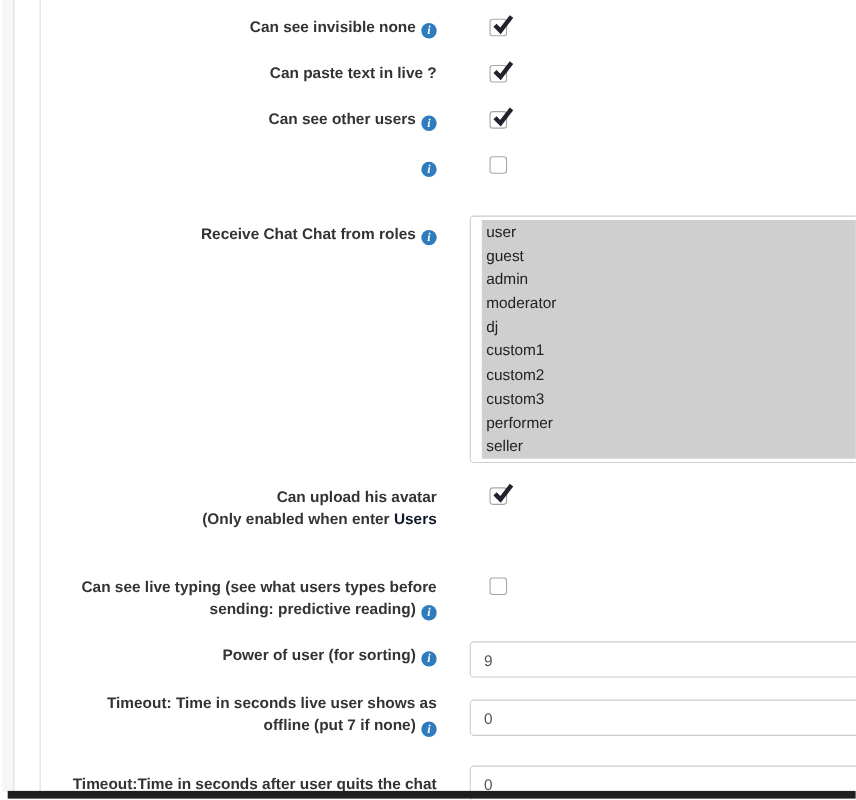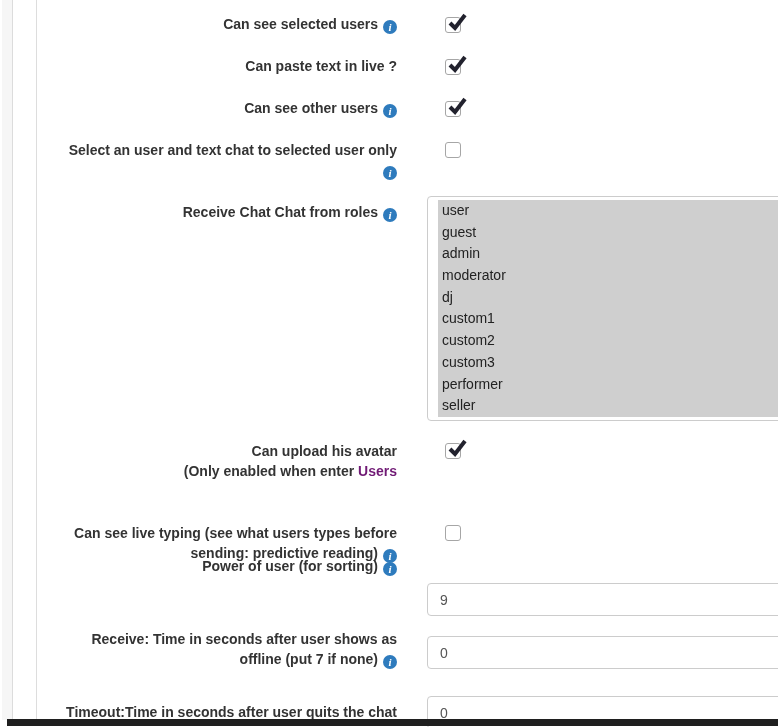--- a/index.html
+++ b/index.html
@@ -16,21 +16,21 @@
   .panel-border{position:absolute;left:36px;top:0;height:720px;width:0;
     border-left:1px solid #dddddd;}
   .bottom-bar{position:absolute;left:7px;right:0;top:719px;height:7px;background:#1f1f1f;}
 
   
   .label{
     position:absolute;left:40px;width:357px;text-align:right;
     font-size:14px;font-weight:bold;color:#333333;line-height:20px;
   }
   .label .line{display:block;}
-  .label .link{color:#701a75;cursor:pointer;}
+  .label .link{color:#0f172a;cursor:pointer;}
 
   
   .info{
     display:inline-block;width:14px;height:14px;border-radius:50%;
     background:#2e7bbd;color:#ffffff;text-align:center;
     font:bold italic 11px/14px "Liberation Serif", serif;
     margin-left:5px;vertical-align:-2px;
   }
 
   
@@ -61,21 +61,21 @@
   }
 </style>
 </head>
 <body>
 
 <div id="canvas">
   <div class="edge-strip"></div>
   <div class="panel-border"></div>
   <div id="rows">
       <div class="label" style="top: 14px;">
-        <span class="line"><span>Can see selected users</span><span class="info">i</span></span>
+        <span class="line"><span>Can see invisible none</span><span class="info">i</span></span>
       </div>
       <div class="cb" role="checkbox" aria-checked="true" style="top: 17px;">
         <svg viewBox="0 0 21 21">
           <path d="M3 11 L8 16 L18 3" fill="none" stroke="#22222e" stroke-width="4" stroke-linecap="butt"></path>
         </svg>
       </div>
       <div class="label" style="top: 56px;">
         <span class="line"><span>Can paste text in live ?</span></span>
       </div>
       <div class="cb" role="checkbox" aria-checked="true" style="top: 59px;">
@@ -85,21 +85,20 @@
       </div>
       <div class="label" style="top: 98px;">
         <span class="line"><span>Can see other users</span><span class="info">i</span></span>
       </div>
       <div class="cb" role="checkbox" aria-checked="true" style="top: 101px;">
         <svg viewBox="0 0 21 21">
           <path d="M3 11 L8 16 L18 3" fill="none" stroke="#22222e" stroke-width="4" stroke-linecap="butt"></path>
         </svg>
       </div>
       <div class="label" style="top: 140px;">
-        <span class="line"><span>Select an user and text chat to selected user only</span></span>
         <span class="line"><span class="info">i</span></span>
       </div>
       <div class="cb" role="checkbox" aria-checked="false" style="top: 142px;"></div>
       <div class="label" style="top: 202px;">
         <span class="line"><span>Receive Chat Chat from roles</span><span class="info">i</span></span>
       </div>
       <div class="select-box" role="listbox" aria-multiselectable="true" style="top: 196px;">
         <div class="select-options">
           <div class="option" role="option" aria-selected="true">user</div>
           <div class="option" role="option" aria-selected="true">guest</div>
@@ -120,26 +119,26 @@
       <div class="cb" role="checkbox" aria-checked="true" style="top: 443px;">
         <svg viewBox="0 0 21 21">
           <path d="M3 11 L8 16 L18 3" fill="none" stroke="#22222e" stroke-width="4" stroke-linecap="butt"></path>
         </svg>
       </div>
       <div class="label" style="top: 523px;">
         <span class="line"><span>Can see live typing (see what users types before</span></span>
         <span class="line"><span>sending: predictive reading)</span><span class="info">i</span></span>
       </div>
       <div class="cb" role="checkbox" aria-checked="false" style="top: 525px;"></div>
-      <div class="label" style="top: 556px;">
+      <div class="label" style="top: 585px;">
         <span class="line"><span>Power of user (for sorting)</span><span class="info">i</span></span>
       </div>
       <input type="text" class="text-input" value="9" style="top: 583px;">
       <div class="label" style="top: 629px;">
-        <span class="line"><span>Receive: Time in seconds after user shows as</span></span>
+        <span class="line"><span>Timeout: Time in seconds live user shows as</span></span>
         <span class="line"><span>offline (put 7 if none)</span><span class="info">i</span></span>
       </div>
       <input type="text" class="text-input" value="0" style="top: 636px;">
       <div class="label" style="top: 702px;">
         <span class="line"><span>Timeout:Time in seconds after user quits the chat</span></span>
       </div>
       <input type="text" class="text-input" value="0" style="top: 696px;">
     </div>
   <div class="bottom-bar"></div>
 </div>

